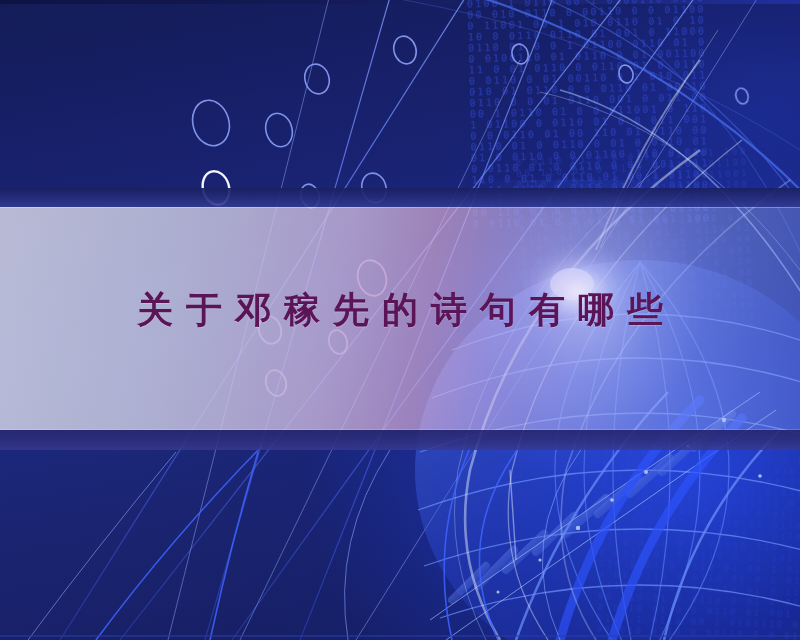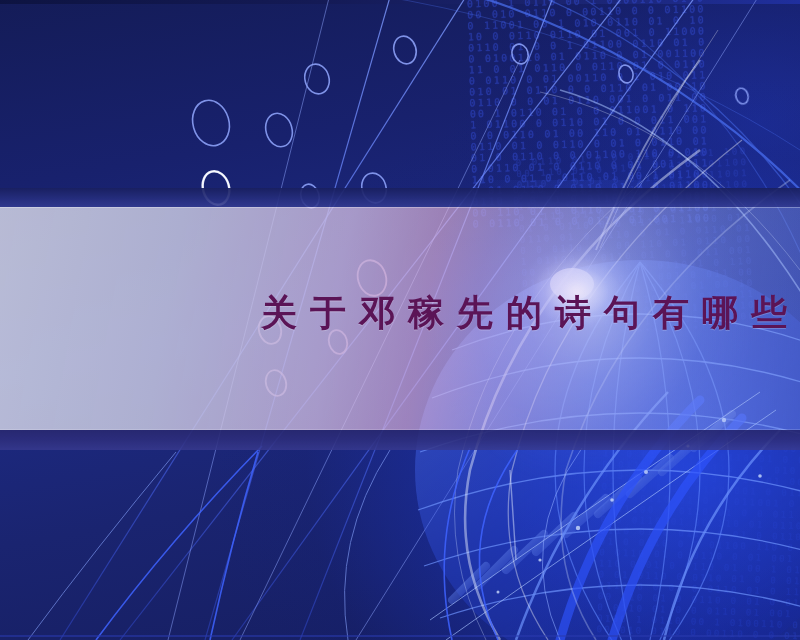--- a/index.html
+++ b/index.html
@@ -130,30 +130,30 @@
         rgba(40,40,112,0.92) 0%,
         rgba(46,46,124,0.90) 50%,
         rgba(56,58,142,0.84) 100%);
   }
 
   
   .title {
     position: absolute;
     left: 0; top: 290px;
     width: 800px;
-    text-align: right;
+    text-align: center;
     font-size: 36px;
     font-weight: bold;
     letter-spacing: 13px;
     text-indent: 13px;
     line-height: 46px;
     color: #5b1456;
     text-shadow: 0 1px 0 rgba(255,255,255,0.20);
     white-space: nowrap;
-    font-family: Liberation Serif, serif;
+    font-family: Liberation Mono, monospace;
   }
 </style>
 </head>
 <body>
 
 <div id="stage">
 
   <div class="layer bg-base"></div>
   <div class="layer bg-topline"></div>
 

